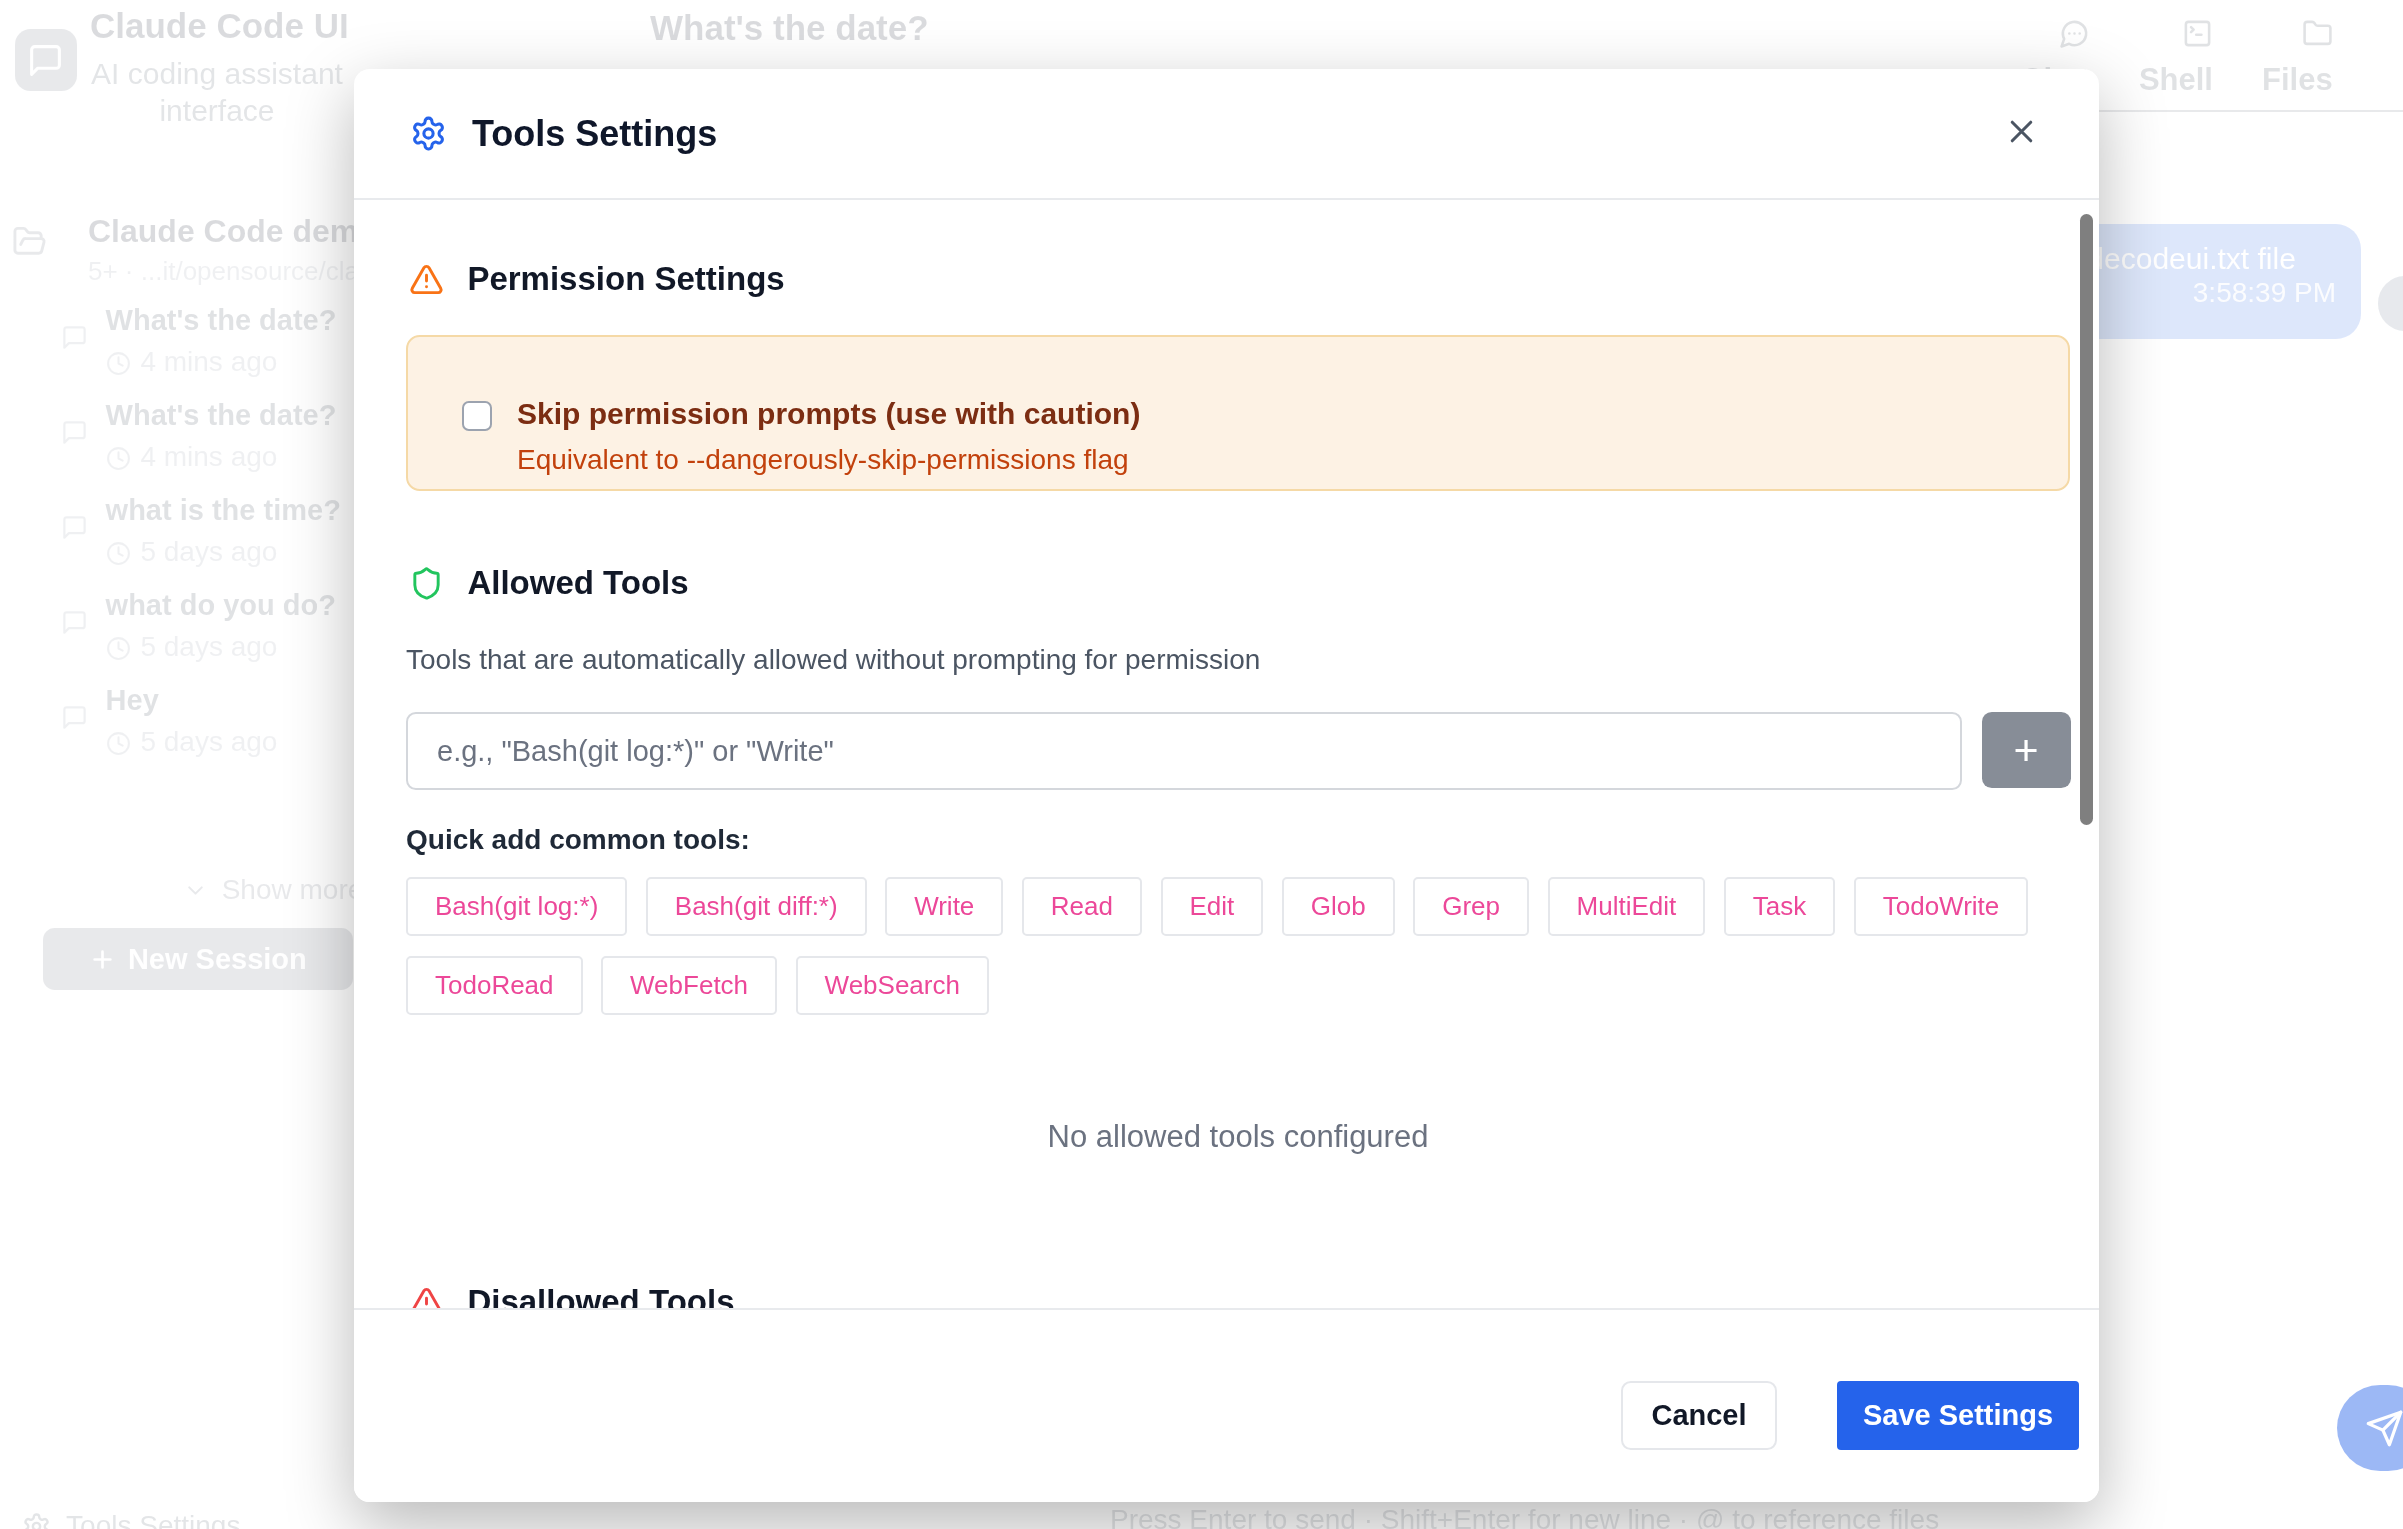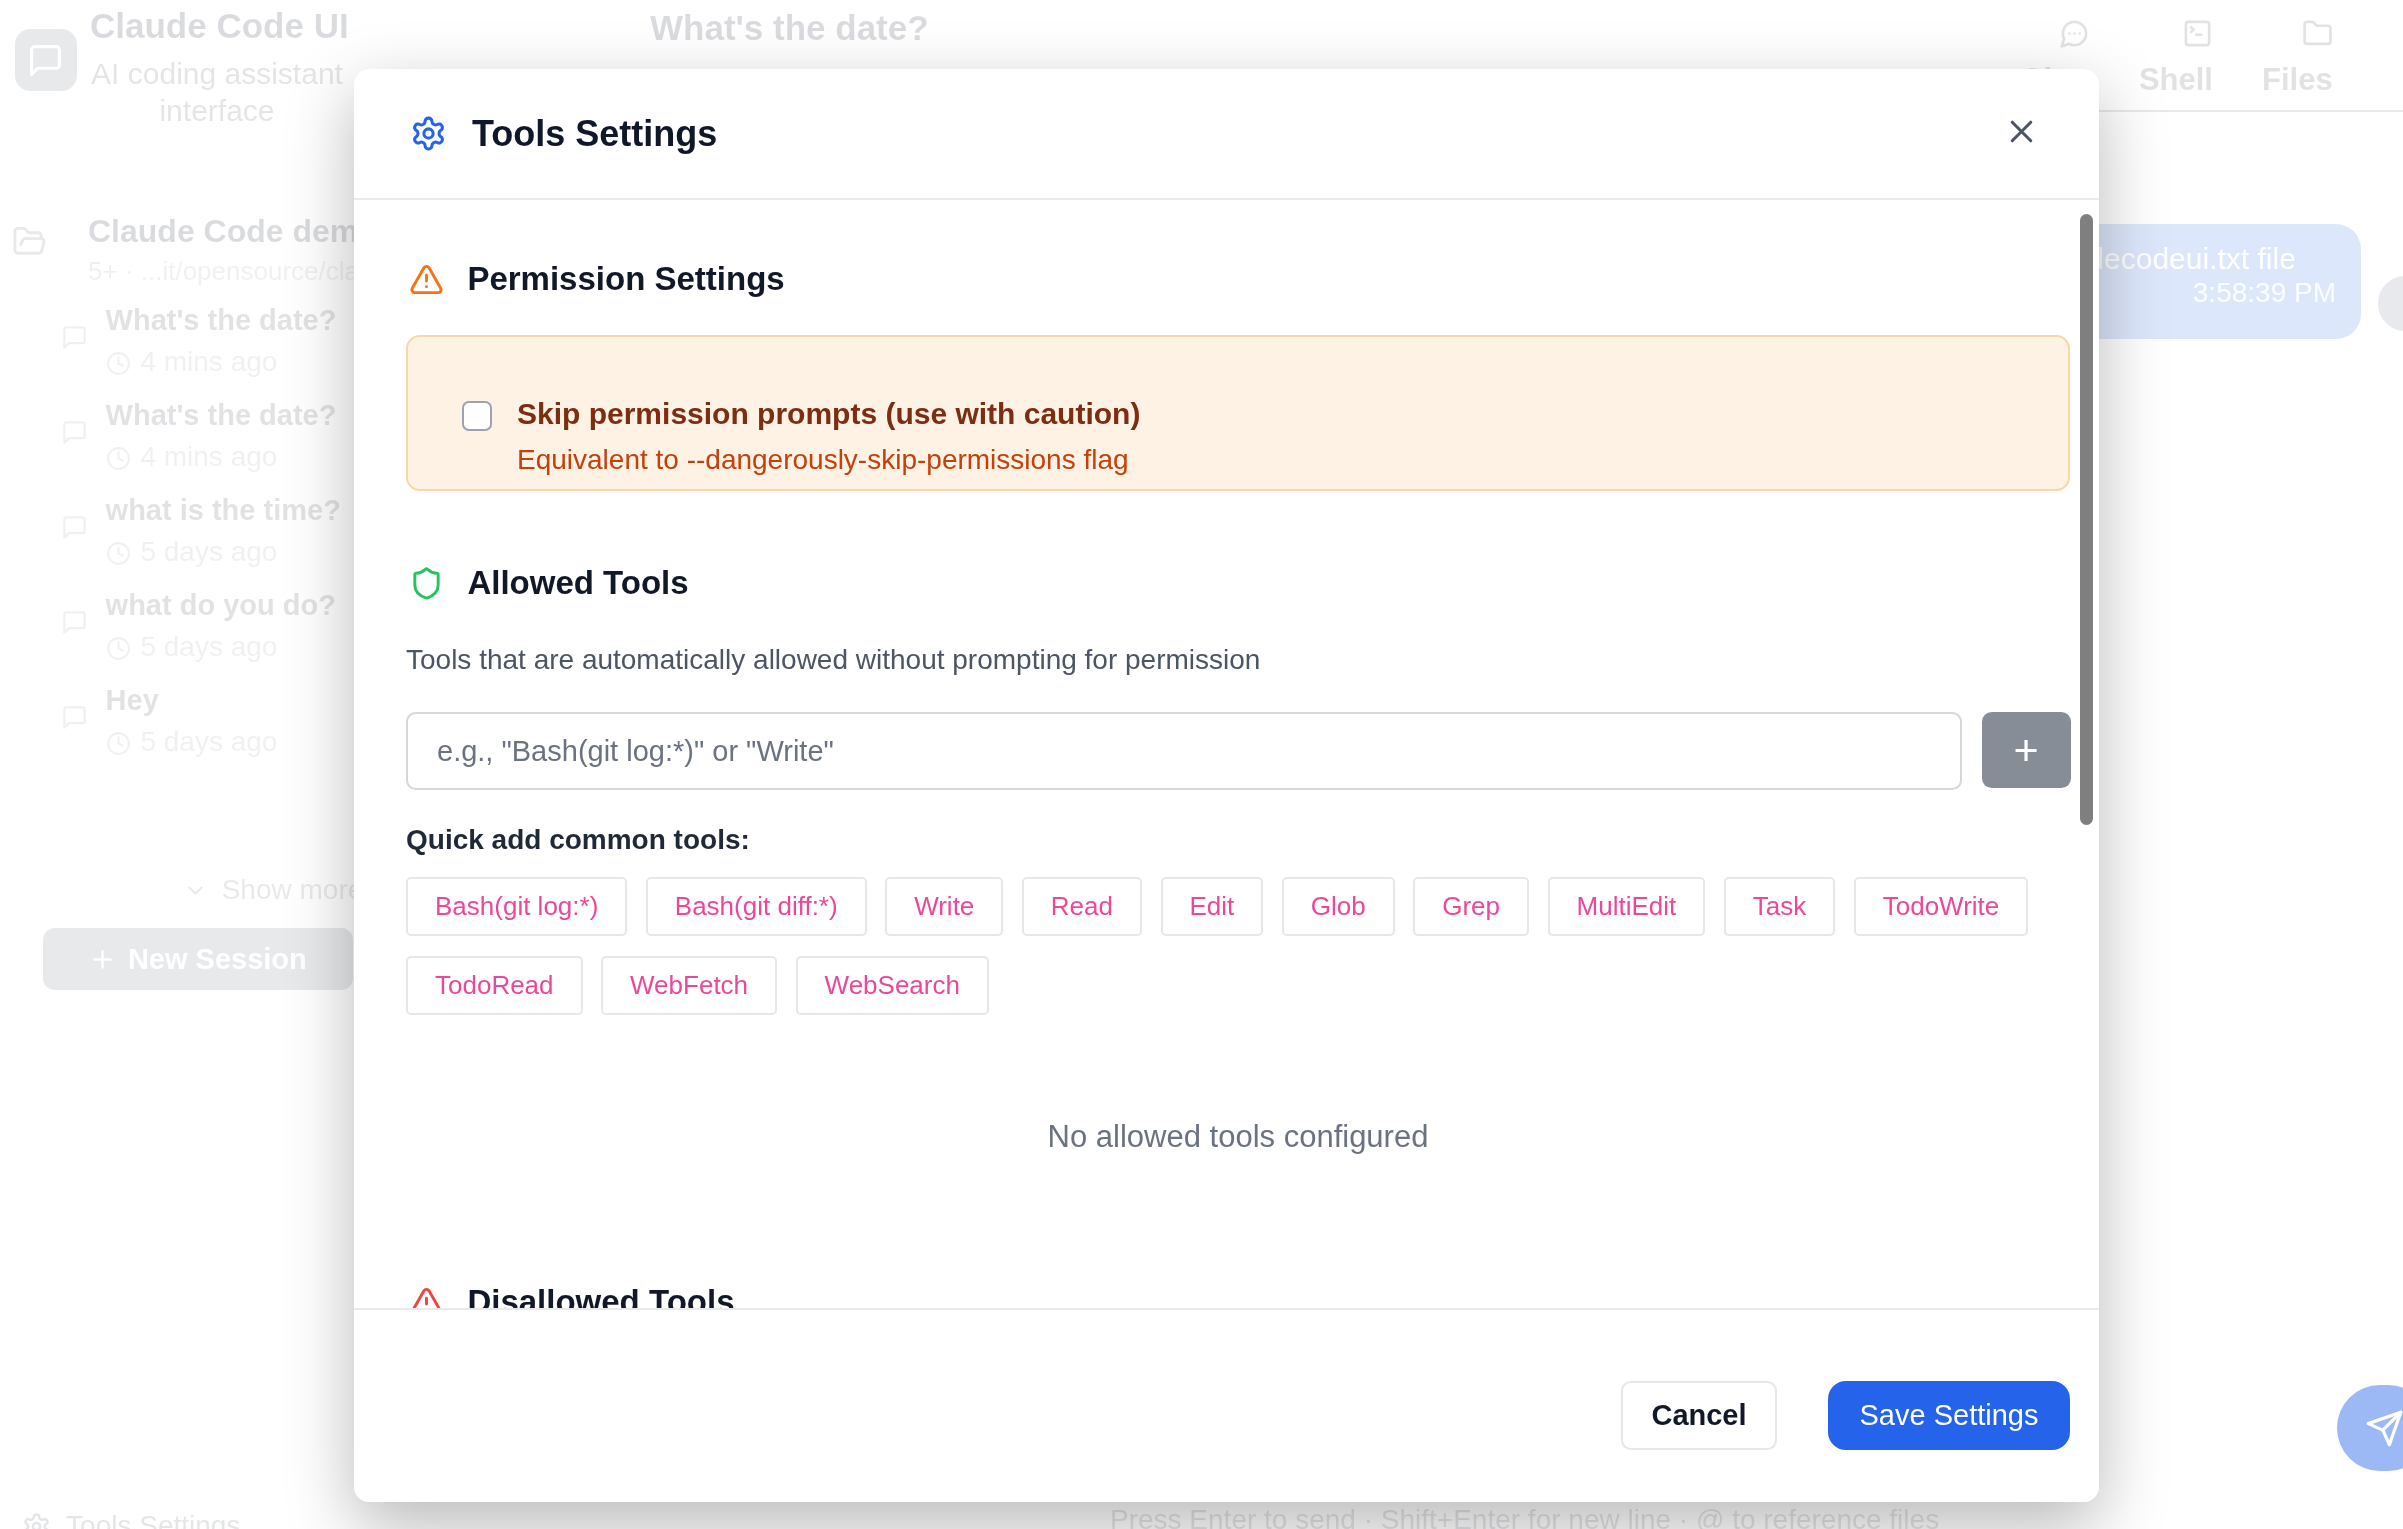--- a/index.html
+++ b/index.html
@@ -99,22 +99,22 @@
     font-family:"Liberation Sans",sans-serif; cursor:pointer; }
   .empty-note { position:absolute; left:52px; top:919px; width:1664px; text-align:center;
     font-size:31px; color:#6b7280; }
   .disallowed-head { left:55px; top:1083px; }
 
   .m-footer { position:absolute; left:0; bottom:0; right:0; height:194px;
     border-top:2px solid #e8eaed; background:#fff; }
   .btn-cancel { position:absolute; right:322px; top:71px; width:156px; height:69px;
     background:#fff; border:2px solid #e5e7eb; border-radius:9.8px; font-size:29px;
     font-weight:bold; color:#111827; cursor:pointer; font-family:"Liberation Sans",sans-serif; }
-  .btn-save { position:absolute; right:29px; top:71px; width:242px; height:69px;
-    background:#2563eb; border:none; border-radius:18px; font-size:29px; font-weight:normal;
+  .btn-save { position:absolute; right:20px; top:71px; width:242px; height:69px;
+    background:#2563eb; border:none; border-radius:4px; font-size:29px; font-weight:bold;
     color:#fff; cursor:pointer; font-family:"Liberation Sans",sans-serif; }
   .m-scrollbar { position:absolute; right:5.9px; top:145px; width:12.7px; height:611px;
     background:#7f7f7f; border-radius:6.8px; }
 </style>
 </head>
 <body>
 
 <div class="stage">
 
   <div class="bg">

